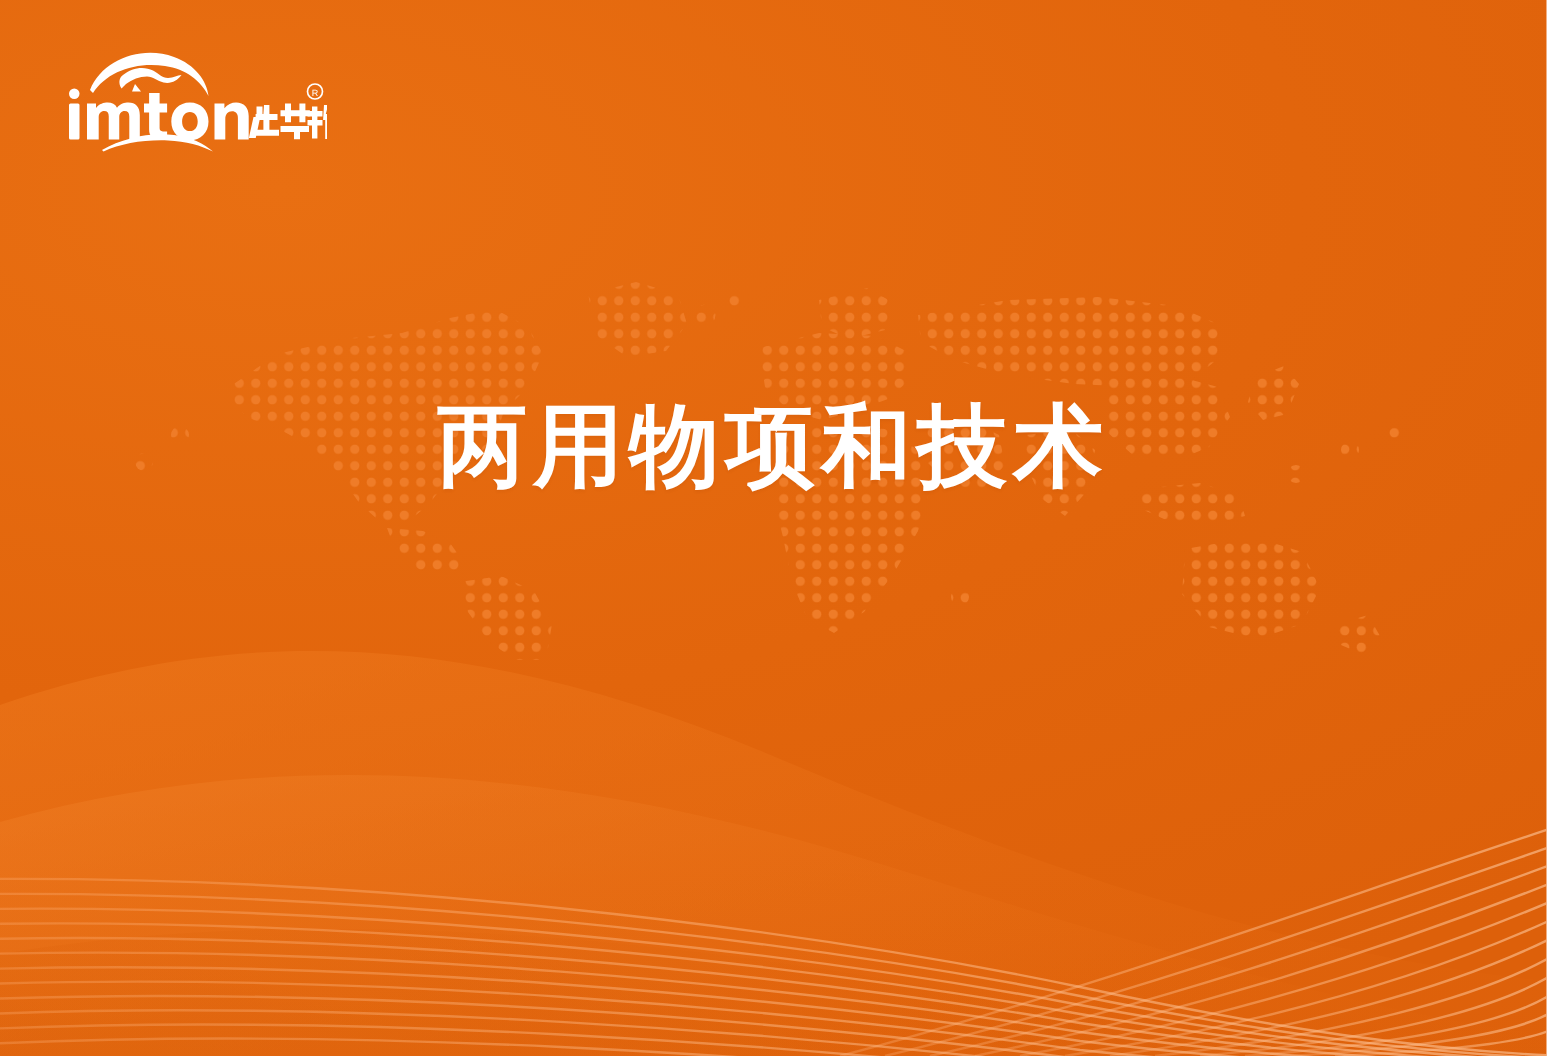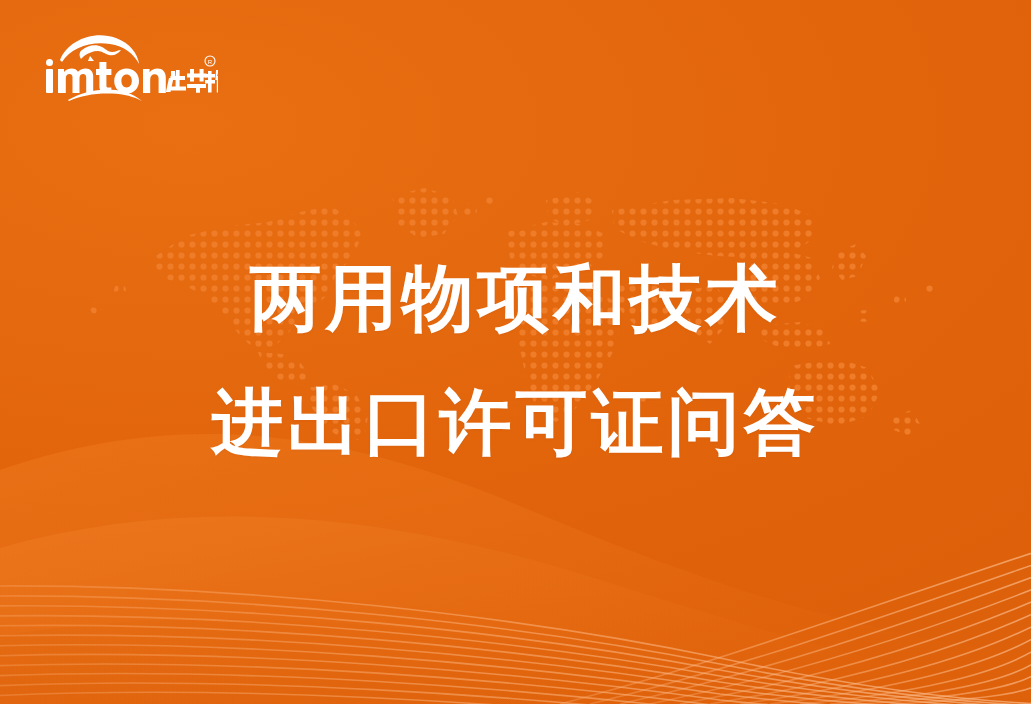--- a/index.html
+++ b/index.html
@@ -63,21 +63,21 @@
     top:236px;
     z-index:5;
     text-align:center;
     user-select:none;
   }
   .title-line{
     display:block;
     color:#ffffff;
     font-family:"Liberation Sans","DejaVu Sans",sans-serif;
     font-weight:bold;
-    font-size:72px;
+    font-size:60px;
     line-height:124px;
     letter-spacing:4px;
     white-space:nowrap;
     text-shadow:0 1px 2px rgba(150,60,0,0.10);
   }
 </style>
 </head>
 <body>
 
 <div id="banner">
@@ -265,16 +265,15 @@
 
         <path d="M30 74 C 44 66, 62 62, 78 64 C 90 65.5, 98 70, 104 75
                  C 96 71, 86 68, 74 67.6 C 58 67, 43 69.5, 31 75 Z"></path>
         <path d="M78 66 C 84 62, 92 61, 98 63 L 92 66 C 88 64.6, 83 64.6, 78 66 Z"></path>
       </g>
     </svg>
   </div>
 
   <div class="title-block">
     <span class="title-line">两用物项和技术</span>
-    <span class="title-line">进出口许可证问答</span>
   </div>
 
 </div>
 
 </body></html>

